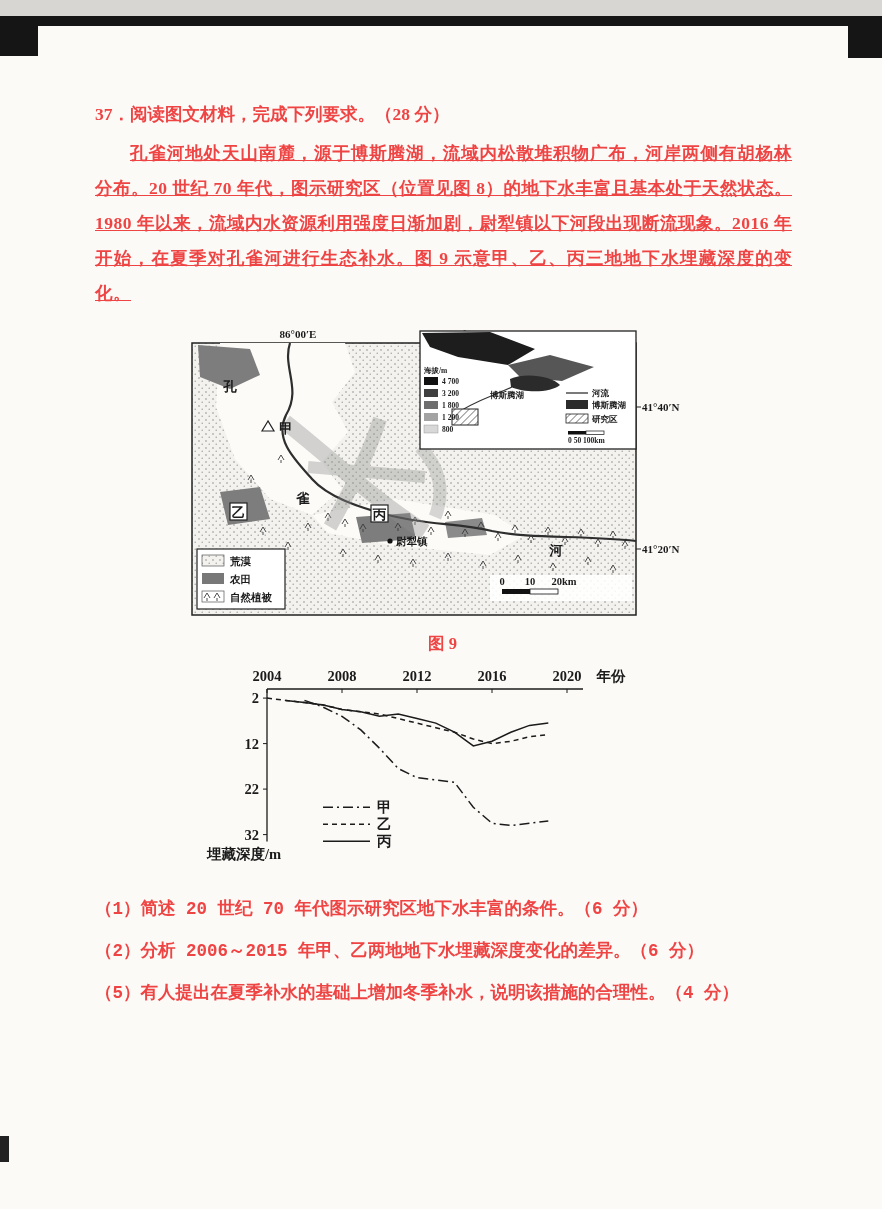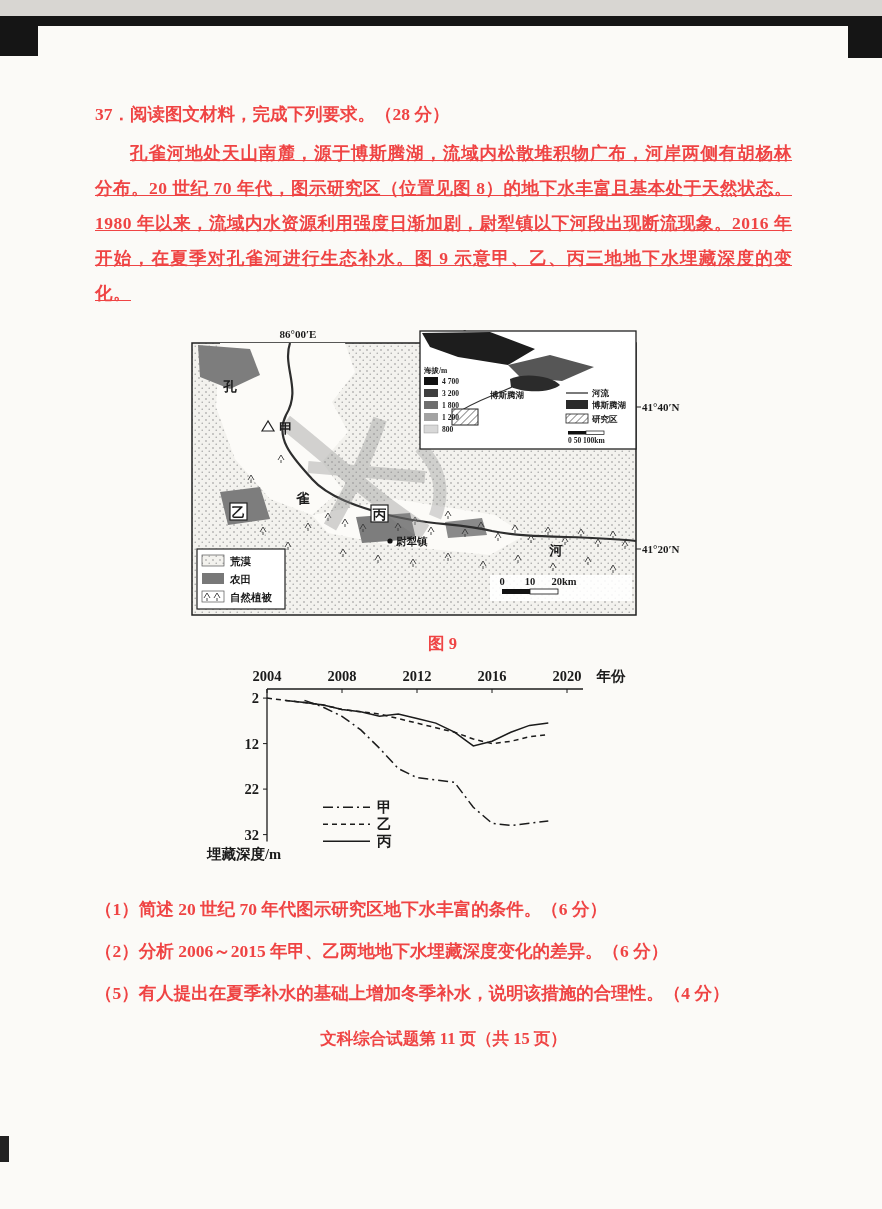--- a/index.html
+++ b/index.html
@@ -12,21 +12,21 @@
   .content{padding:86px 90px 0 95px;}
   .q-head{font-size:17.5px;margin:0 0 10px 0;}
   .passage{font-size:17.5px;line-height:35px;text-align:justify;text-indent:2em;margin:0;letter-spacing:.5px;text-decoration:underline;}
   figure{margin:0;}
   .fig-map{width:505px;margin:16px 0 0 95px;}
   .fig-chart{width:430px;margin:6px 0 0 110px;}
   .fig-caption{font-size:16.5px;text-align:center;margin:2px 0 8px 0;}
   .fig-map .fig-caption{width:505px;}
   .fig-chart .fig-caption{width:430px;}
   .questions{margin-top:12px;}
-  .q{font-size:17.5px;line-height:2.12;margin:5px 0;padding-left:2.55em;text-indent:-2.55em;text-align:justify;}
+  .q{font-size:17.5px;line-height:2.12;margin:5px 0;padding-left:2.55em;text-indent:-2.55em;text-align:justify;font-family:Liberation Mono, monospace;}
   .footer{text-align:center;font-size:16.5px;margin-top:16px;}
   svg text{font-family:"Liberation Serif","DejaVu Serif",serif;font-weight:600;fill:#1b1b1b;}
   .t13{font-size:13.5px;} .t11{font-size:11px;} .t10{font-size:10.5px;} .t8{font-size:8.5px;} .t7{font-size:7.5px;}
 </style>
 </head>
 <body>
 
 <div class="page">
   <div class="scan-top"></div>
   <div class="scan-corner-l"></div>
@@ -227,15 +227,14 @@
           <text x="172" y="183.3" font-size="14.5">丙</text>
         </svg>
     </figure>
 
     <div class="questions">
       <p class="q"><span>（1）</span><span>简述 20 世纪 70 年代图示研究区地下水丰富的条件。（6 分）</span></p>
       <p class="q"><span>（2）</span><span>分析 2006～2015 年甲、乙两地地下水埋藏深度变化的差异。（6 分）</span></p>
       <p class="q"><span>（5）</span><span>有人提出在夏季补水的基础上增加冬季补水，说明该措施的合理性。（4 分）</span></p>
     </div>
 
-    <p class="footer">文科综合试题第 11 页（共 15 页）</p>
   </div>
 </div>
 
 </body></html>

